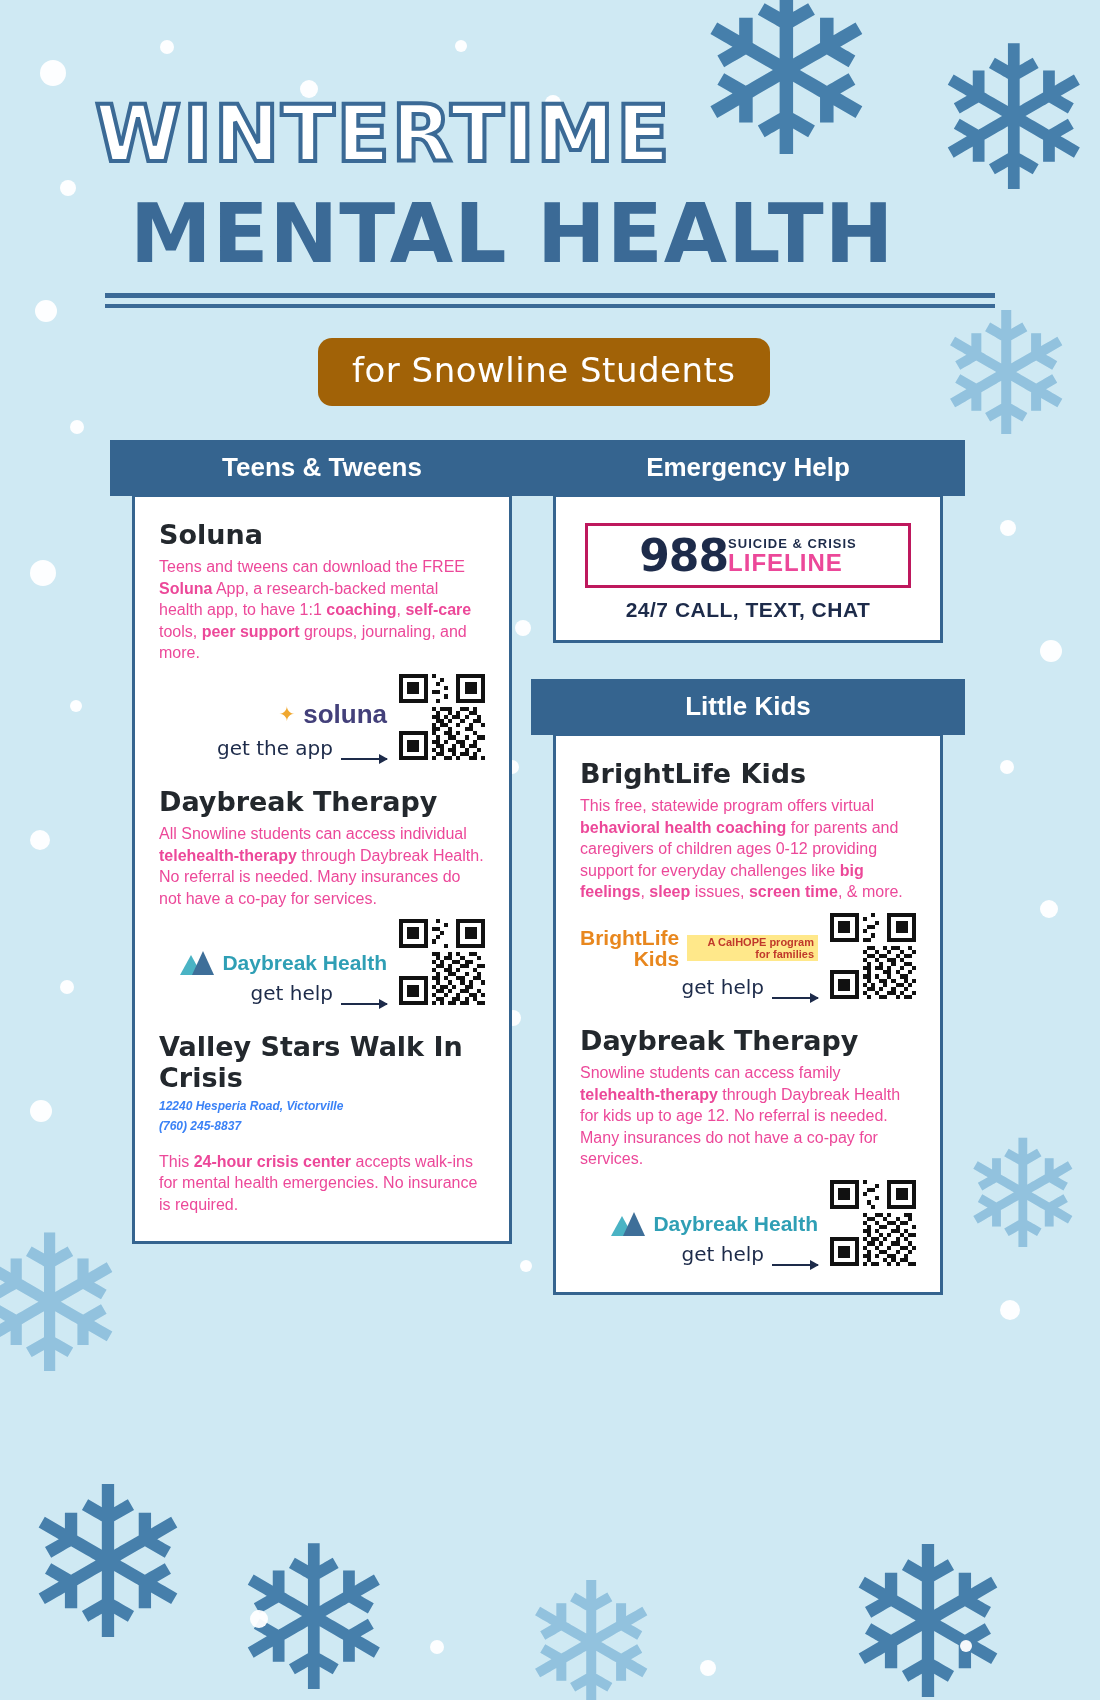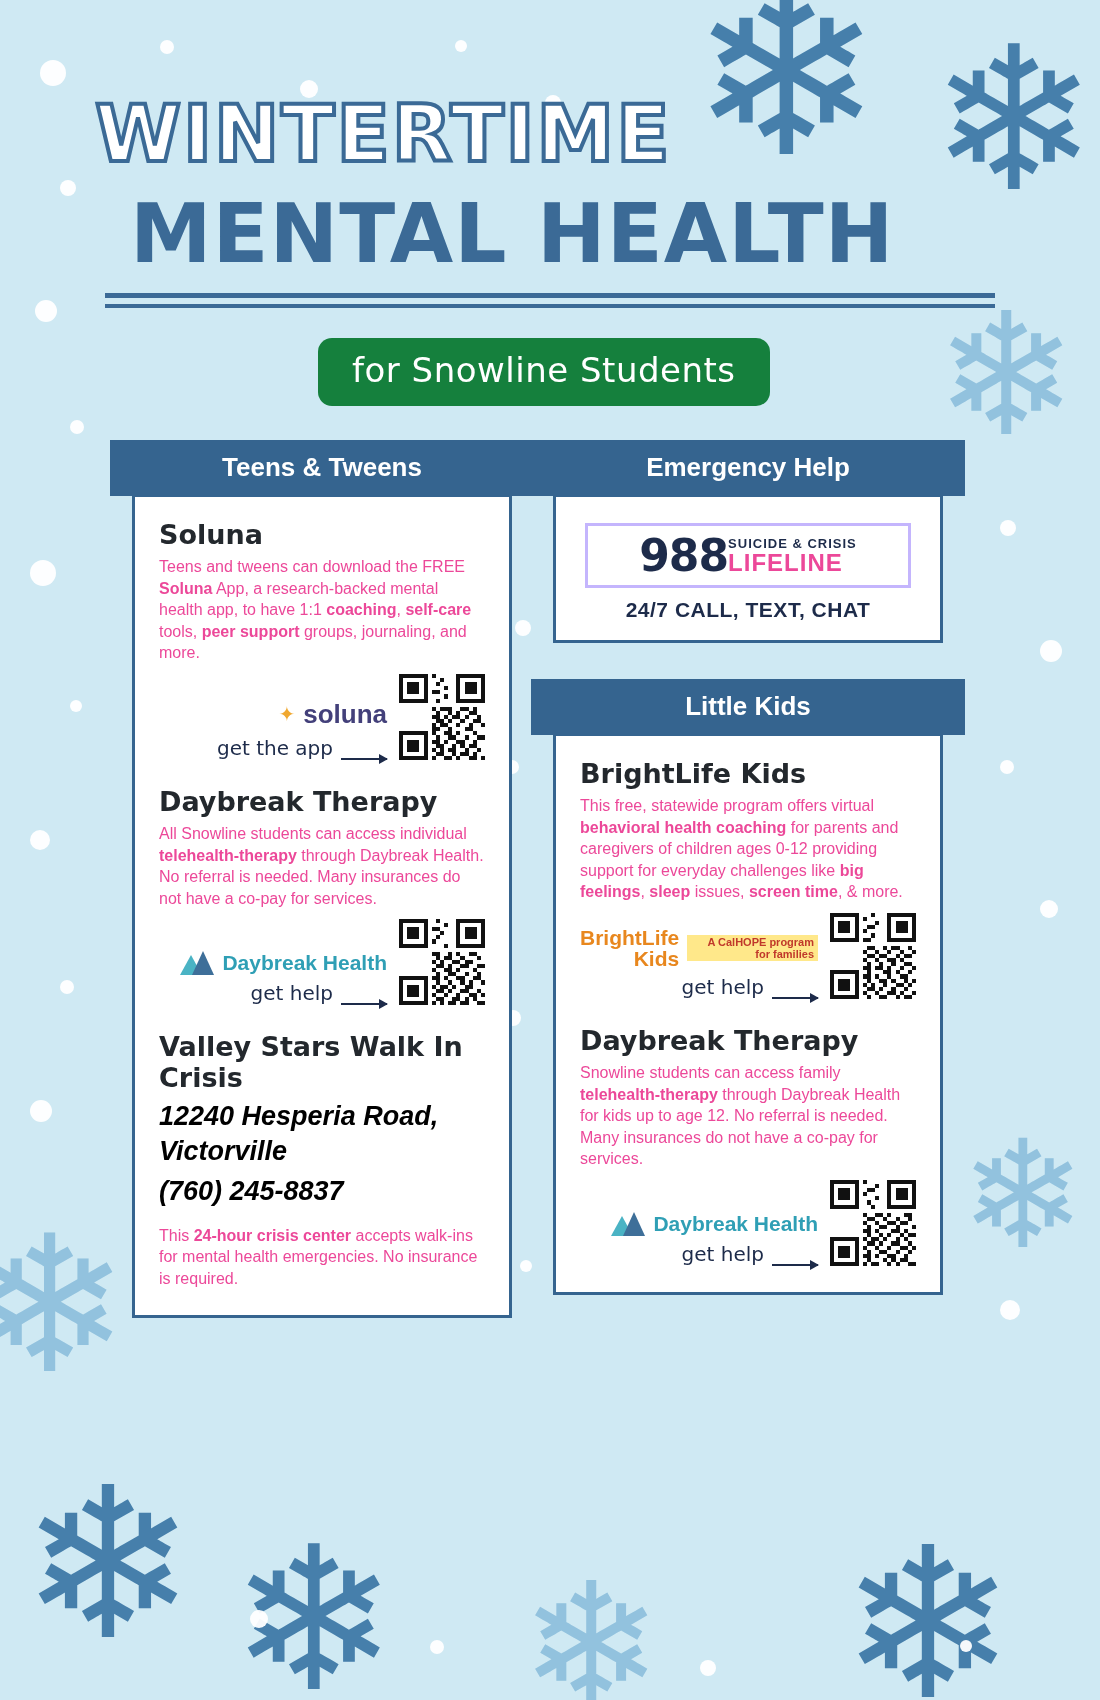--- a/index.html
+++ b/index.html
@@ -41,21 +41,21 @@
     color:#3b6a96;
     margin:20px 0 0 35px;
     line-height:1.0;
   }
   .rules { margin:18px 0 0 105px; width:890px; }
   .rule { height:5px; background:#3b6a96; margin-bottom:6px; }
   .rule.thin { height:4px; }
 
   .subtitle-band {
     position:absolute; left:318px; top:338px;
-    background:#15803d; color:#ffffff;
+    background:#a16207; color:#ffffff;
     border-radius:14px;
     padding:12px 34px 16px 34px;
     font-size:34px;
     font-family:"DejaVu Sans", sans-serif;
     letter-spacing:.5px;
   }
 
   
   .col-left { position:absolute; left:132px; top:440px; width:380px; }
   .col-right { position:absolute; left:553px; top:440px; width:390px; }
@@ -79,28 +79,28 @@
   h3.sec {
     font-size:27px; margin:0 0 6px 0; color:#23282d;
     font-family:"DejaVu Sans", sans-serif; font-weight:bold;
   }
   h3.sec.mt { margin-top:26px; }
   p.body {
     font-size:16px; line-height:1.35; margin:0; color:#ec4899;
   }
   p.body b { font-weight:bold; }
   p.small-it {
-    font-size:27px; line-height:1.3; margin:4px 0 0 0;
-    font-style:italic; color:#000000; font-weight:bold;
+    font-size:12px; line-height:1.3; margin:4px 0 0 0;
+    font-style:italic; color:#3b82f6; font-weight:bold;
   }
   p.gap { margin-top:16px; }
 
   
   .lifeline {
-    border:3px solid #c4b5fd;
+    border:3px solid #be185d;
     background:#ffffff;
     width:300px; margin:6px auto 0 auto;
     display:flex; align-items:center; justify-content:center;
     padding:4px 10px;
   }
   .lifeline .num {
     font-family:"DejaVu Sans", sans-serif; font-weight:bold;
     font-size:44px; color:#1d2b4a; letter-spacing:-1px;
   }
   .lifeline .txt { text-align:left; }

